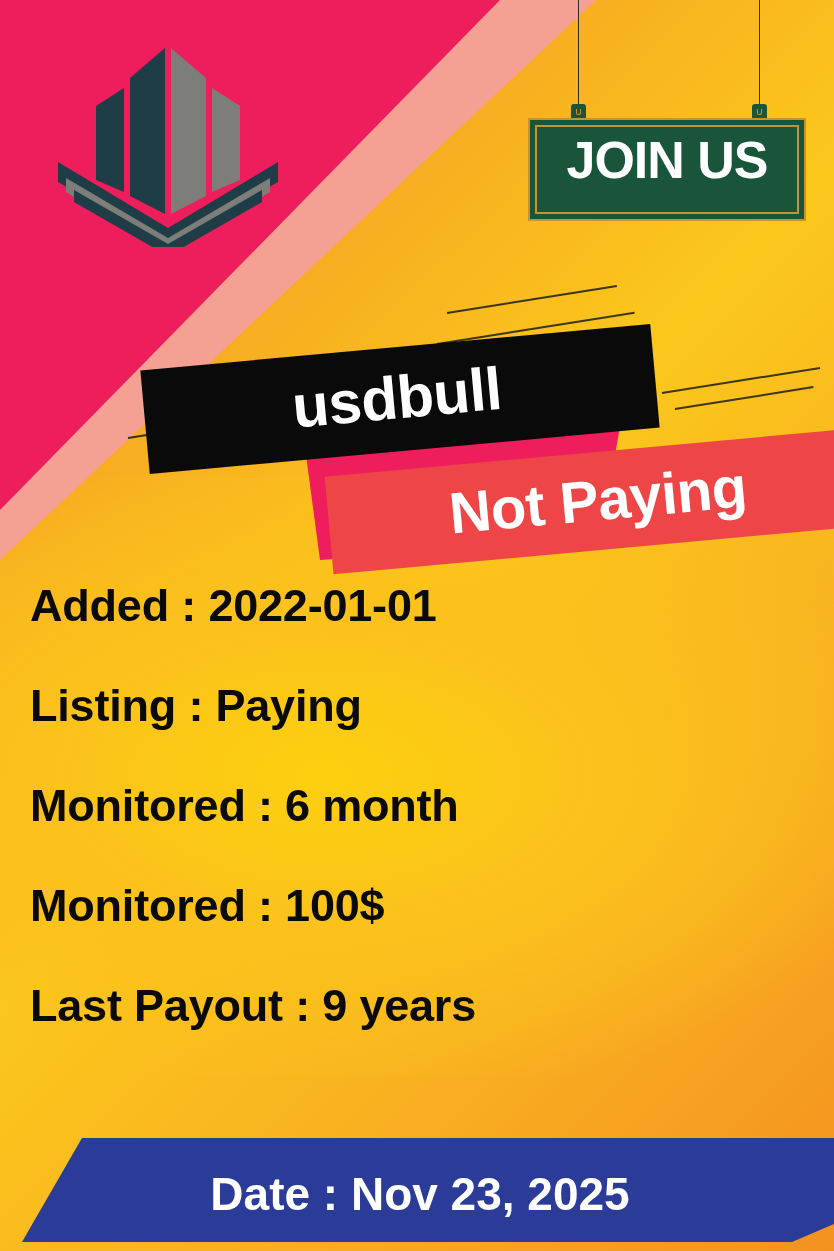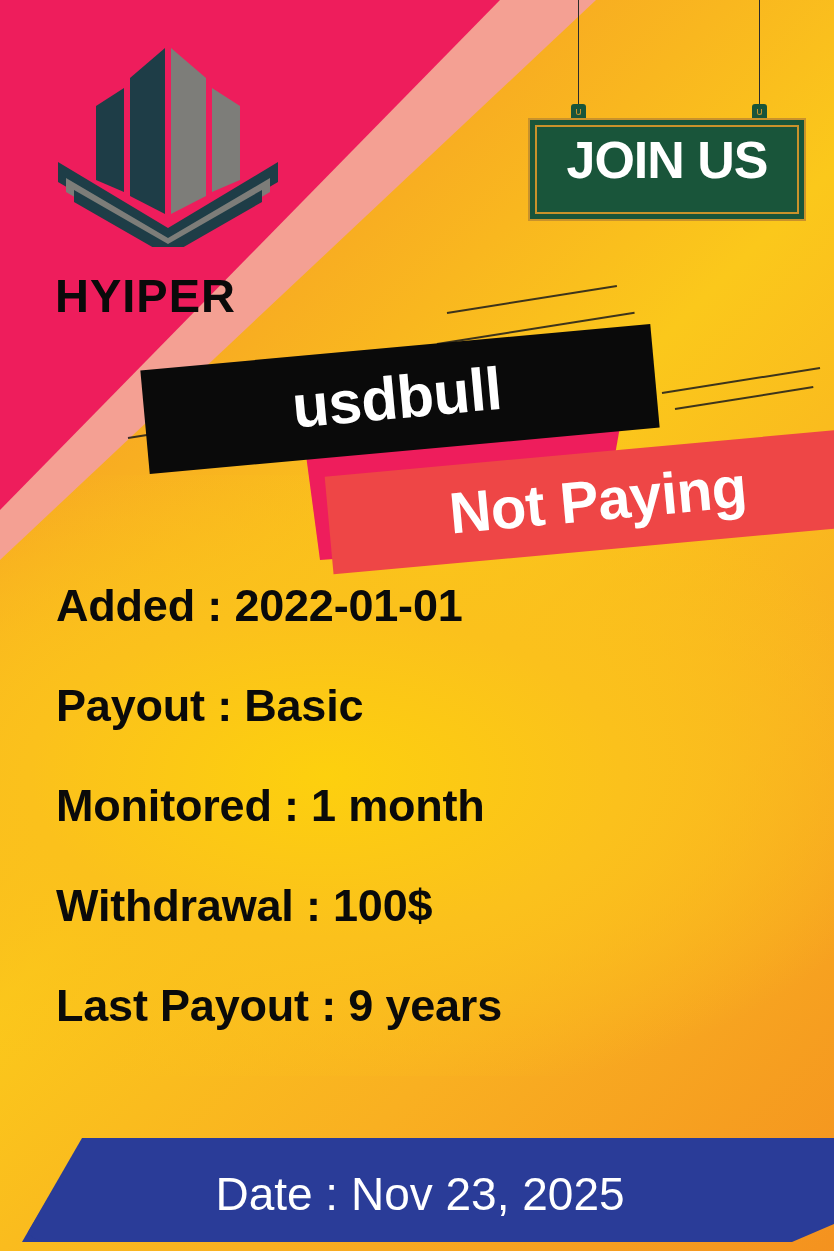--- a/index.html
+++ b/index.html
@@ -217,21 +217,20 @@
     width: 790px;
   }
   .detail-row {
     color: #0A0A0A;
     font-family: "Liberation Sans", sans-serif;
     font-weight: 700;
     font-size: 45px;
     line-height: 100px;
     white-space: nowrap;
     letter-spacing: -0.2px;
-    margin-left: 26px;
   }
 
   
   .footer {
     position: absolute;
     left: 0;
     bottom: 0;
     width: 834px;
     height: 131px;
   }
@@ -258,21 +257,21 @@
   .footer-text {
     position: absolute;
     left: 0; right: 0;
     top: 22px;
     height: 104px;
     display: flex;
     align-items: center;
     justify-content: center;
     color: #FFFFFF;
     font-family: "Liberation Sans", sans-serif;
-    font-weight: 400;
+    font-weight: 700;
     font-size: 46px;
     letter-spacing: 0px;
     padding-left: 6px;
   }
 </style>
 </head>
 <body>
 
 <div id="banner">
 
@@ -301,21 +300,20 @@
 
       <polygon points="119,16 119,182 154,164 154,46" fill="#7D7D79"></polygon>
       <polygon points="160,56 160,160 188,148 188,74" fill="#7D7D79"></polygon>
 
       <path d="M6,130 L116,196 L226,130 L226,150 L116,214 L6,150 Z" fill="#1E3D47"></path>
       <path d="M14,146 L116,206 L218,146 L218,160 L116,220 L14,160 Z" fill="#7D7D79"></path>
       <path d="M22,158 L116,212 L210,158 L210,170 L116,224 L22,170 Z" fill="#1E3D47"></path>
     </svg>
   </div>
 
-  <div class="brand-name">HYIPER</div>
 
   <div class="join-sign">
     <div class="join-strings">
       <div class="string" style="left:50px;"></div>
       <div class="string" style="left:231px;"></div>
     </div>
     <div class="hanger" style="left:43px;"></div>
     <div class="hanger" style="left:224px;"></div>
     <div class="sign-board">
       <div class="sign-label">JOIN US</div>
@@ -325,23 +323,23 @@
   <div class="name-bar">
     <span class="txt">usdbull</span>
   </div>
 
   <div class="status-bar">
     <span class="txt">Not Paying</span>
   </div>
 
   <div class="details">
     <div class="detail-row">Added : 2022-01-01</div>
-    <div class="detail-row">Payout : Basic</div>
-    <div class="detail-row">Monitored : 1 month</div>
-    <div class="detail-row">Withdrawal : 100$</div>
+    <div class="detail-row">Listing : Paying</div>
+    <div class="detail-row">Monitored : 6 month</div>
+    <div class="detail-row">Monitored : 100$</div>
     <div class="detail-row">Last Payout : 9 years</div>
   </div>
 
   <div class="footer">
     <div class="footer-shape"></div>
     <div class="footer-shape2"></div>
     <div class="footer-text">Date : Nov 23, 2025</div>
   </div>
 
 </div>

